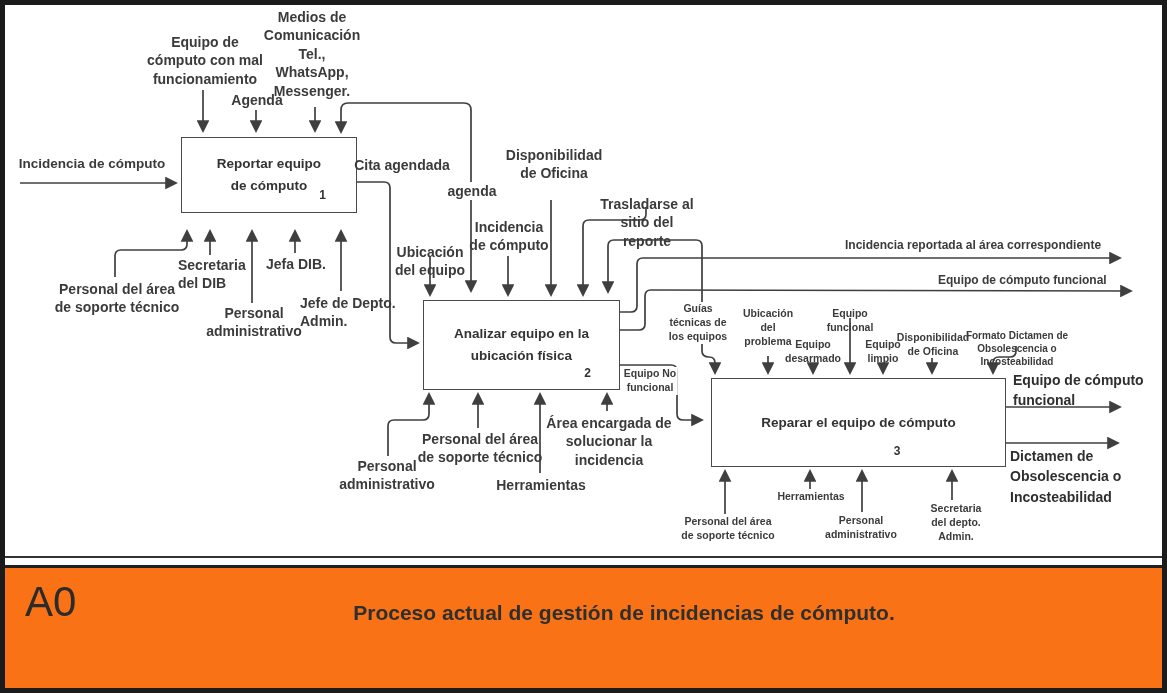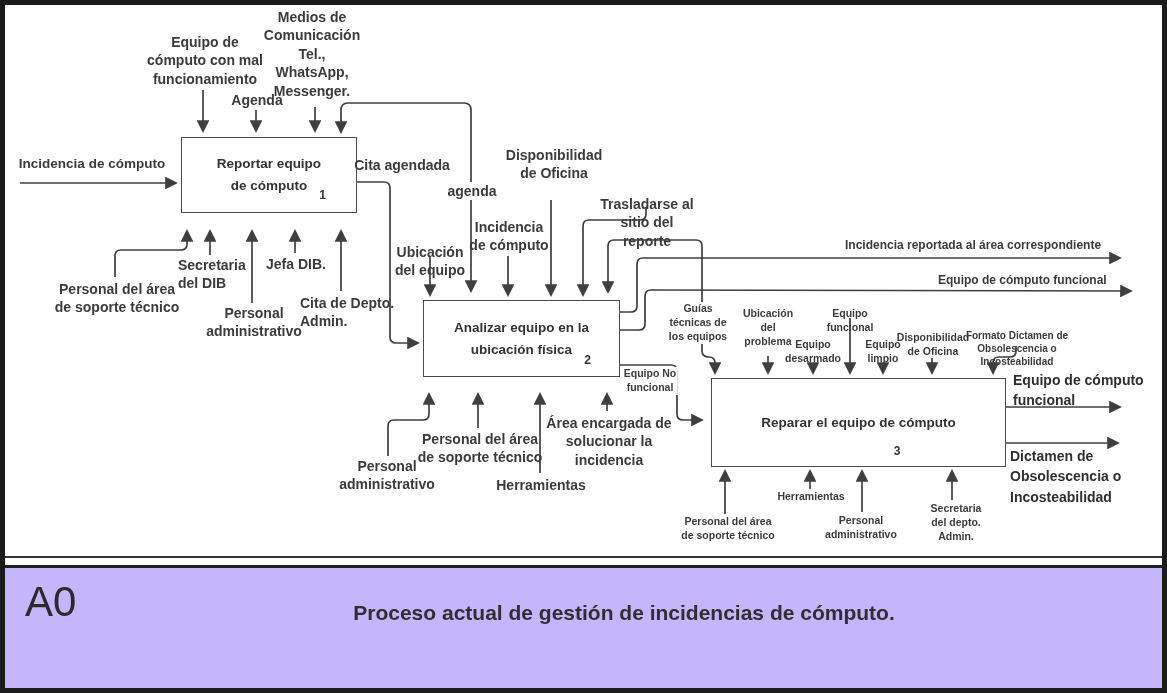--- a/index.html
+++ b/index.html
@@ -2,21 +2,21 @@
 <html><head>
 <meta charset="utf-8">
 <style>
   html,body{margin:0;padding:0;background:#fff;}
   #canvas{
     position:relative;width:1167px;height:693px;background:#fff;
     font-family:"Liberation Sans",sans-serif;overflow:hidden;box-sizing:border-box;
   }
   .frame{position:absolute;inset:0;border:5px solid #1b1b1b;box-sizing:border-box;pointer-events:none;z-index:5;}
   .diagram-area{position:absolute;left:5px;top:5px;right:5px;height:553px;border-bottom:2px solid #333;box-sizing:border-box;background:#fff;}
-  .title-box{position:absolute;left:5px;right:5px;top:565px;bottom:5px;border-top:3px solid #202020;box-sizing:border-box;background:#c4b5fd;}
+  .title-box{position:absolute;left:5px;right:5px;top:565px;bottom:5px;border-top:3px solid #202020;box-sizing:border-box;background:#f97316;}
   svg.wires{position:absolute;left:0;top:0;z-index:1;}
   .pbox{
     position:absolute;background:#fff;border:1.8px solid #4a4a4a;box-sizing:border-box;
     display:flex;align-items:center;justify-content:center;text-align:center;
     font-size:13.5px;font-weight:700;color:#333;line-height:1.6;white-space:pre-line;z-index:2;
   }
   .pbox .num{position:absolute;font-size:12px;font-weight:600;color:#333;}
   .lbl{
     position:absolute;color:#3b3b3b;font-size:14px;font-weight:600;line-height:1.32;
     white-space:pre-line;text-align:center;transform:translateX(-50%);z-index:2;
@@ -81,21 +81,21 @@
       <path d="M 1006 407 L 1120 407" marker-end="url(#arw)"></path>
       <path d="M 1006 443 L 1118 443" marker-end="url(#arw)"></path>
     </g>
   </svg>
 
   <div class="pbox" style="left:181px;top:137px;width:176px;height:76px;">
     <span>Reportar equipo
 de cómputo</span>
     <span class="num" style="right:30px;bottom:7px;">1</span>
   </div>
-  <div class="pbox" style="left:423px;top:300px;width:197px;height:77px;">
+  <div class="pbox" style="left:423px;top:300px;width:197px;height:90px;">
     <span>Analizar equipo en la
 ubicación física</span>
     <span class="num" style="right:28px;bottom:6px;">2</span>
   </div>
   <div class="pbox" style="left:711px;top:378px;width:295px;height:89px;">
     <span>Reparar el equipo de cómputo</span>
     <span class="num" style="left:62%;bottom:5px;">3</span>
   </div>
 
   <div class="lbl lg la" style="left:8px;top:155px;width:168px;text-align:center;">Incidencia de cómputo</div>
@@ -108,21 +108,21 @@
 Tel.,
 WhatsApp,
 Messenger.</div>
   <div class="lbl" style="left:117px;top:280px;">Personal del área
 de soporte técnico</div>
   <div class="lbl la" style="left:178px;top:256px;">Secretaria
 del DIB</div>
   <div class="lbl" style="left:254px;top:304px;">Personal
 administrativo</div>
   <div class="lbl" style="left:296px;top:255px;">Jefa DIB.</div>
-  <div class="lbl la" style="left:300px;top:294px;">Cita de Depto.
+  <div class="lbl la" style="left:300px;top:294px;">Jefe de Depto.
 Admin.</div>
   <div class="lbl" style="left:402px;top:156px;">Cita agendada</div>
   <div class="lbl whitebg" style="left:472px;top:182px;">agenda</div>
 
   <div class="lbl" style="left:430px;top:217px;margin-top:26px;">Ubicación
 del equipo</div>
   <div class="lbl" style="left:509px;top:218px;">Incidencia
 de cómputo</div>
   <div class="lbl" style="left:554px;top:146px;">Disponibilidad
 de Oficina</div>

